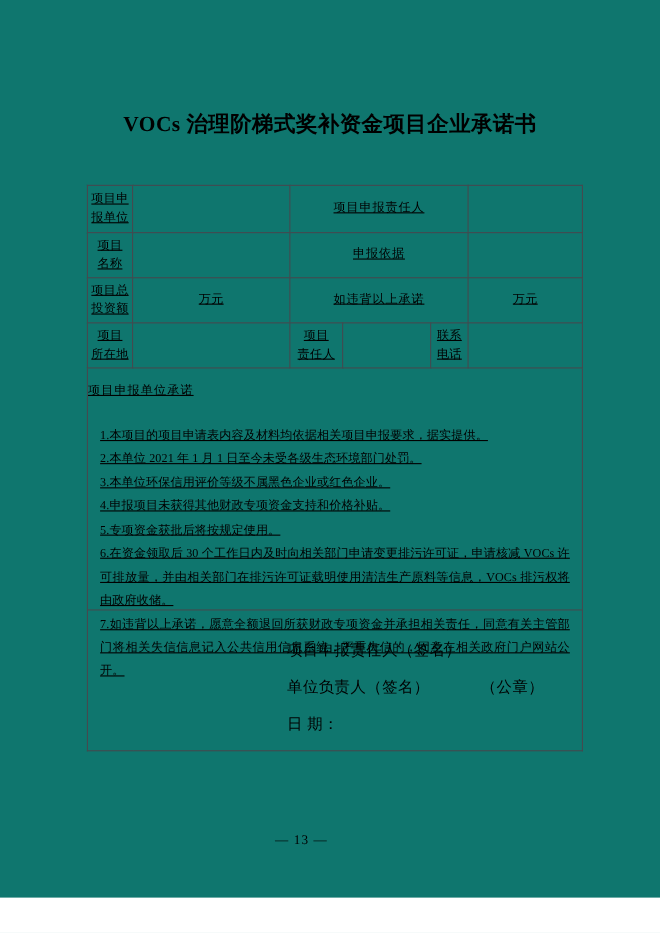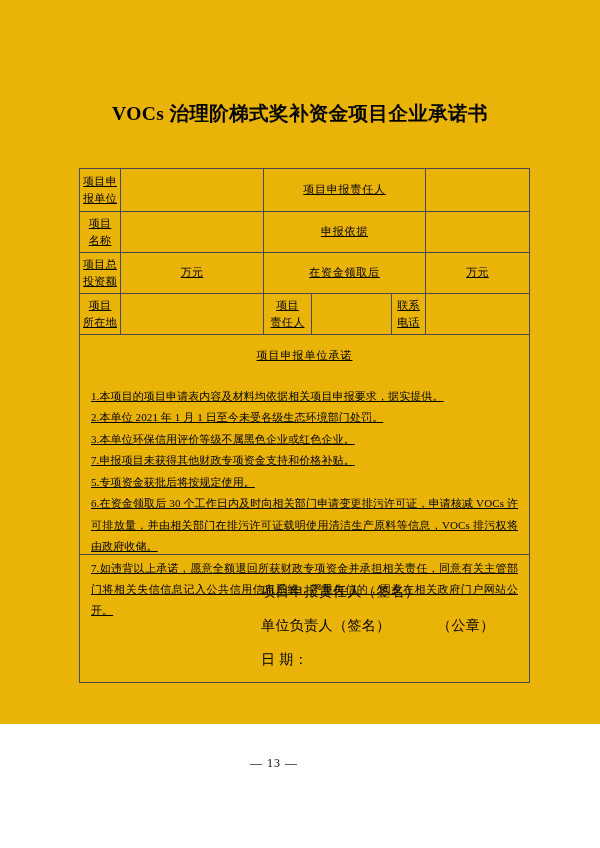--- a/index.html
+++ b/index.html
@@ -13,22 +13,22 @@
     position: relative;
     font-family: "Liberation Serif", "DejaVu Serif", serif;
     color: #000000;
     overflow: hidden;
   }
 
   .page {
     position: absolute;
     left: 0; top: 0;
     width: 600px;
-    height: 724px;
-    background: #eab308;
+    height: 816px;
+    background: #0f766e;
   }
 
   
   .doc-title {
     position: absolute;
     left: 0;
     top: 101px;
     width: 600px;
     text-align: center;
     font-size: 19.5px;
@@ -87,21 +87,21 @@
   .commit-cell {
     padding: 0 !important;
     height: 347px;
     vertical-align: top;
   }
   .commit-inner {
     position: relative;
     height: 347px;
   }
   .commit-head {
-    text-align: center;
+    text-align: left;
     font-size: 11px;
     letter-spacing: 1px;
     padding-top: 12px;
   }
   .commit-list {
     margin: 0;
     padding: 22px 11px 0 11px;
     font-size: 11px;
     line-height: 1.95;
     letter-spacing: 0.1px;
@@ -190,21 +190,21 @@
         <td class="mid-lbl" colspan="3">申报依据</td>
         <td class="val-blank"></td>
       </tr>
 
       <tr class="r3">
         <td class="lbl">
           <span class="l1">项目总</span>
           <span class="l2">投资额</span>
         </td>
         <td class="unit-cell">万元</td>
-        <td class="mid-lbl" colspan="3">在资金领取后</td>
+        <td class="mid-lbl" colspan="3">如违背以上承诺</td>
         <td class="unit-cell">万元</td>
       </tr>
 
       <tr class="r4">
         <td class="lbl">
           <span class="l1">项目</span>
           <span class="l2">所在地</span>
         </td>
         <td class="val-blank"></td>
         <td class="lbl">
@@ -222,21 +222,21 @@
       <tr>
         <td class="commit-cell" colspan="6">
           <div class="commit-inner">
 
             <div class="commit-head">项目申报单位承诺</div>
 
             <div class="commit-list">
               <div class="item">1.本项目的项目申请表内容及材料均依据相关项目申报要求，据实提供。</div>
               <div class="item">2.本单位 2021 年 1 月 1 日至今未受各级生态环境部门处罚。</div>
               <div class="item">3.本单位环保信用评价等级不属黑色企业或红色企业。</div>
-              <div class="item">7.申报项目未获得其他财政专项资金支持和价格补贴。</div>
+              <div class="item">4.申报项目未获得其他财政专项资金支持和价格补贴。</div>
               <div class="item">5.专项资金获批后将按规定使用。</div>
               <div class="item">6.在资金领取后 30 个工作日内及时向相关部门申请变更排污许可证，申请核减 VOCs 许可排放量，并由相关部门在排污许可证载明使用清洁生产原料等信息，VOCs 排污权将由政府收储。</div>
               <div class="item">7.如违背以上承诺，愿意全额退回所获财政专项资金并承担相关责任，同意有关主管部门将相关失信信息记入公共信用信息系统，严重失信的，同意在相关政府门户网站公开。</div>
             </div>
 
             <div class="commit-divider"></div>
 
             <div class="sign-block">
               <div class="sign-line">
                 <span>项目申报责任人（签名）</span>

